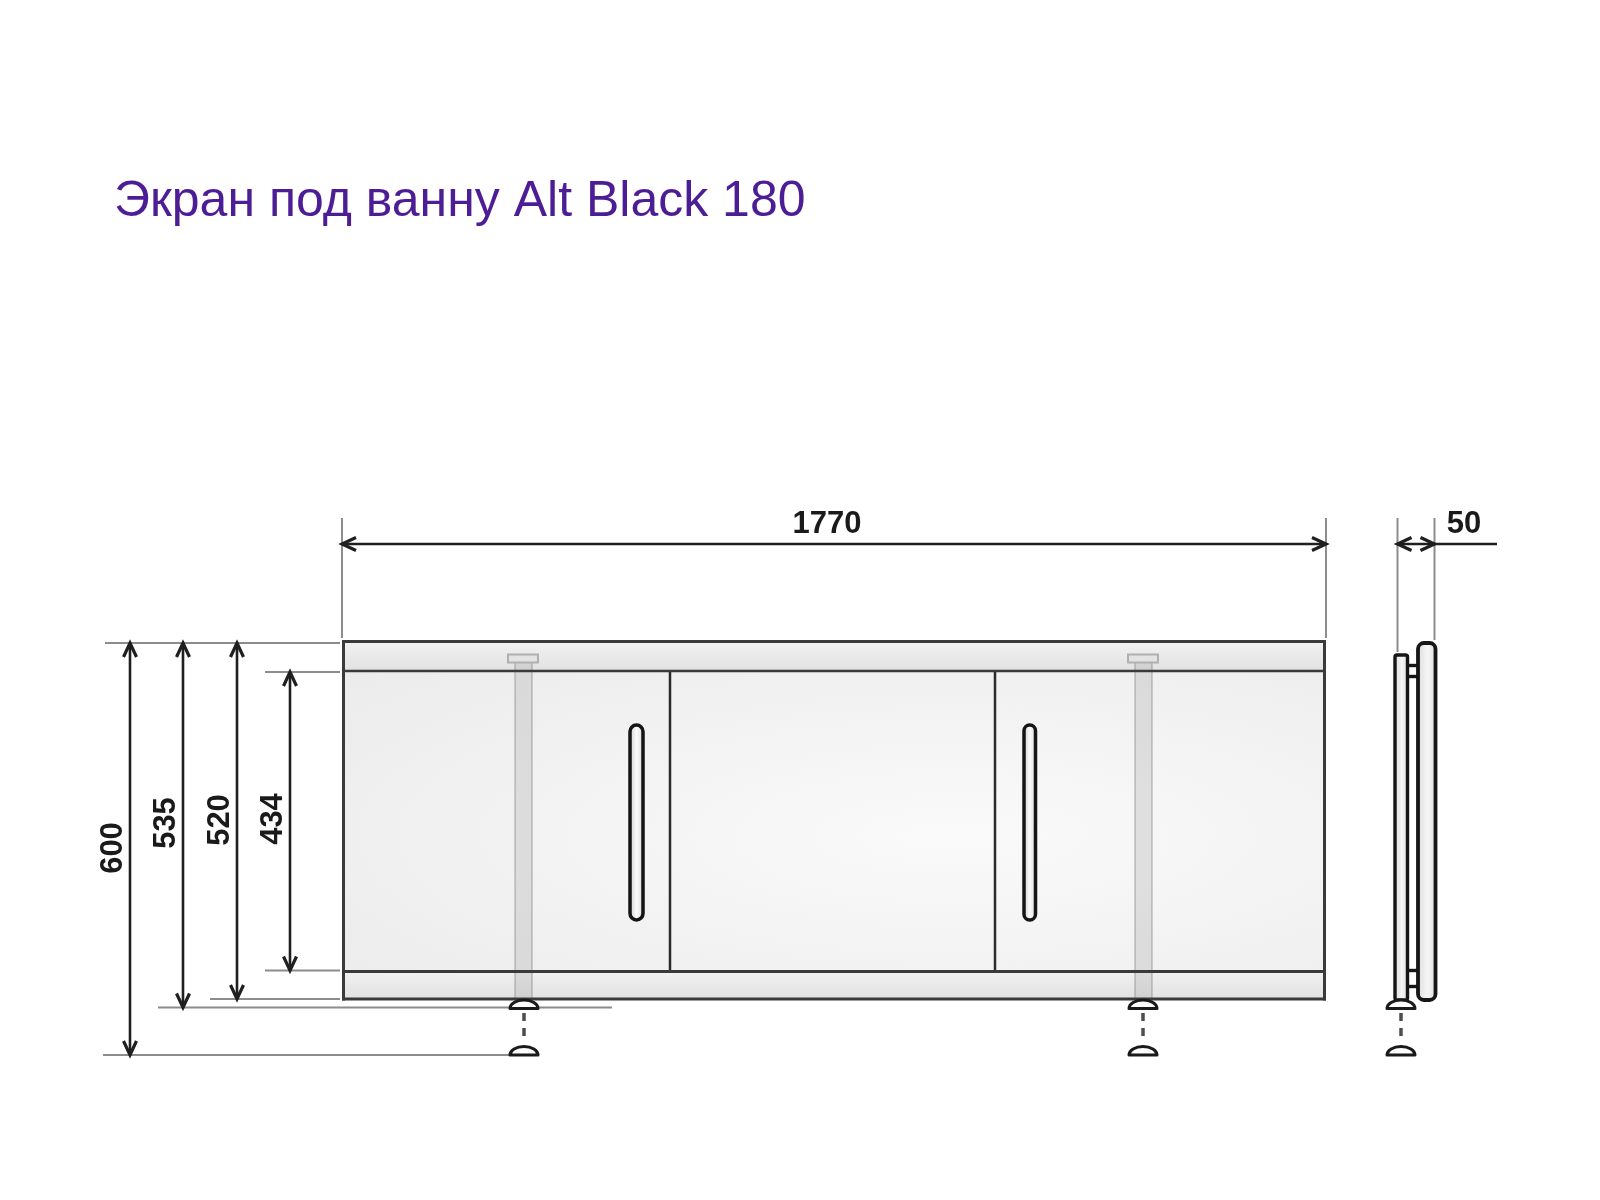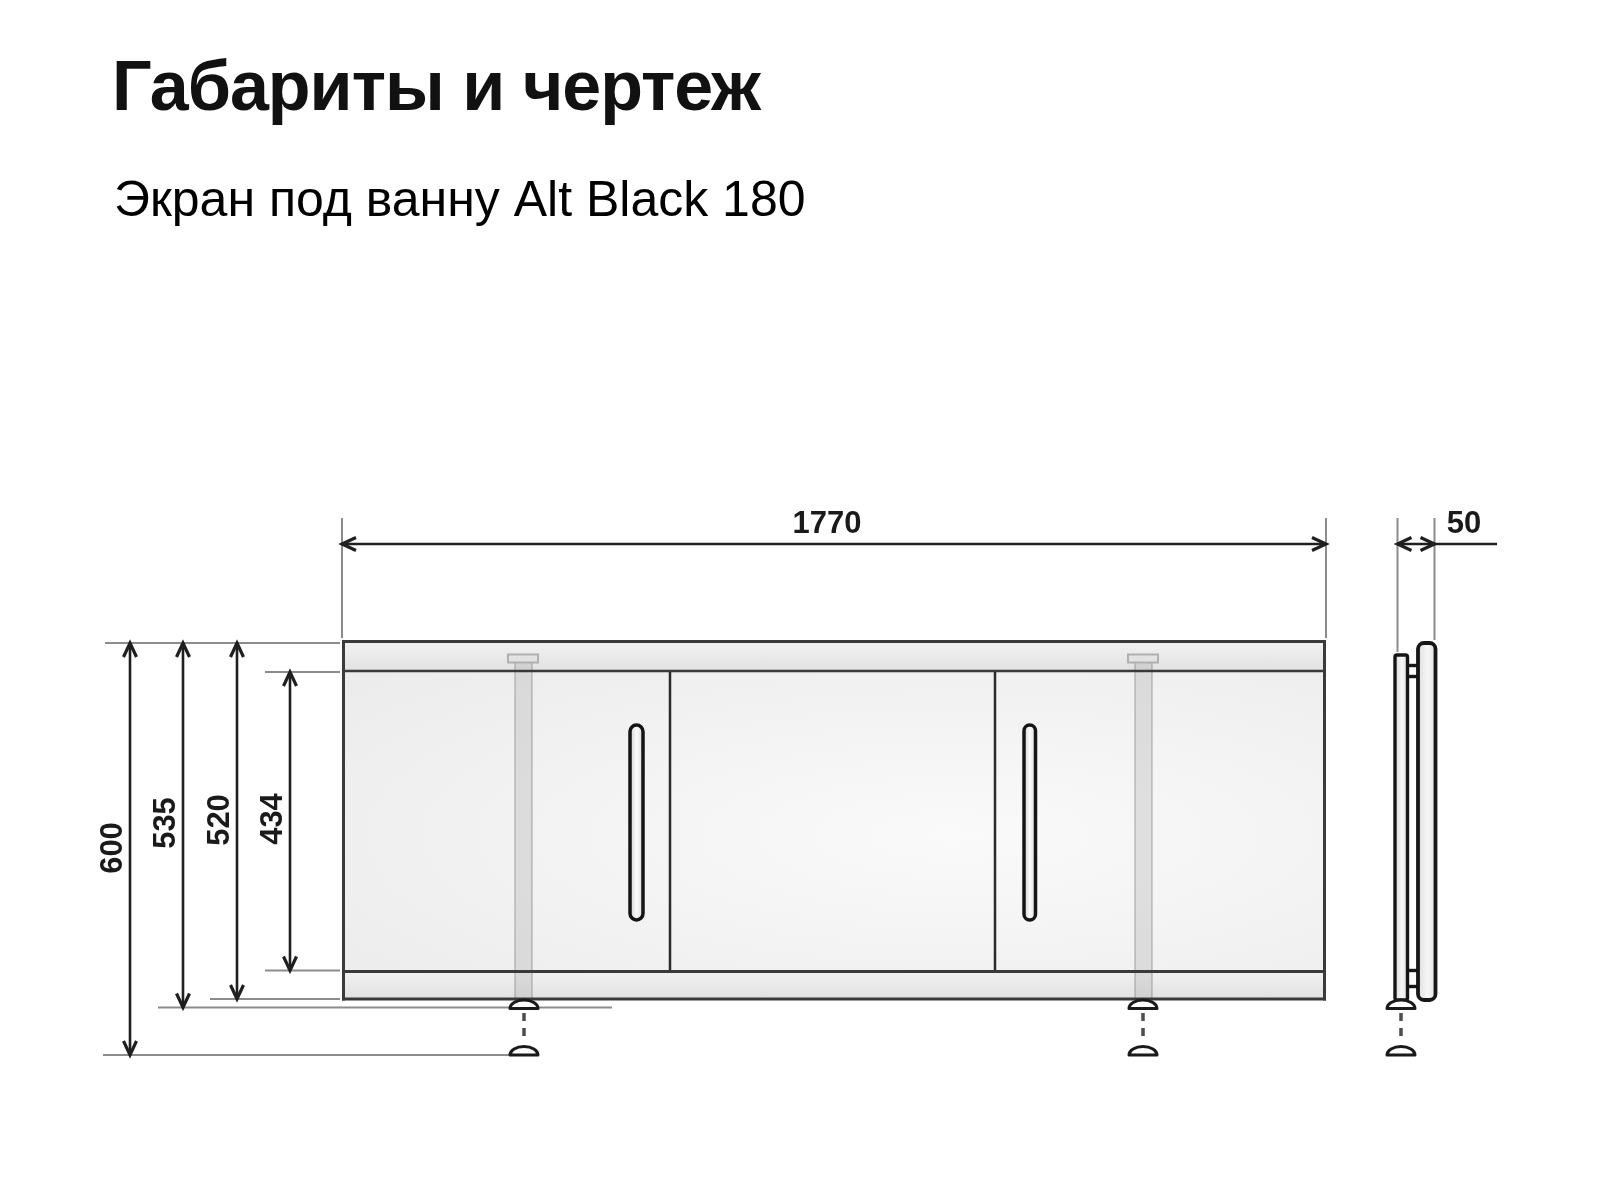--- a/index.html
+++ b/index.html
@@ -10,35 +10,34 @@
     font-family:"Liberation Sans", sans-serif;
     overflow:hidden;
   }
   .title{
     position:absolute;left:112px;top:48px;
     font-size:70px;font-weight:bold;color:#111111;
     letter-spacing:-1px;line-height:1.1;white-space:nowrap;
   }
   .subtitle{
     position:absolute;left:114px;top:172px;
-    font-size:50px;font-weight:400;color:#000000;
+    font-size:50px;font-weight:400;color:#4c1d95;
     letter-spacing:0;line-height:1.1;white-space:nowrap;
   }
   svg.drawing{position:absolute;left:0;top:0;}
   .dimtext{
     font-family:"Liberation Sans", sans-serif;
     font-size:31px;font-weight:bold;fill:#1a1a1a;
   }
 </style>
 </head>
 <body>
 
 <div class="page">
 
-  <div class="title">Габариты и чертеж</div>
   <div class="subtitle">Экран под ванну Alt Black 180</div>
 
   <svg class="drawing" width="1600" height="1200" viewBox="0 0 1600 1200">
     <defs>
       <linearGradient id="railG" x1="0" y1="0" x2="0" y2="1">
         <stop offset="0" stop-color="#f2f2f2"></stop>
         <stop offset="1" stop-color="#e1e1e1"></stop>
       </linearGradient>
       <radialGradient id="panelG" cx="0.62" cy="0.55" r="0.85">
         <stop offset="0" stop-color="#fafafa"></stop>

